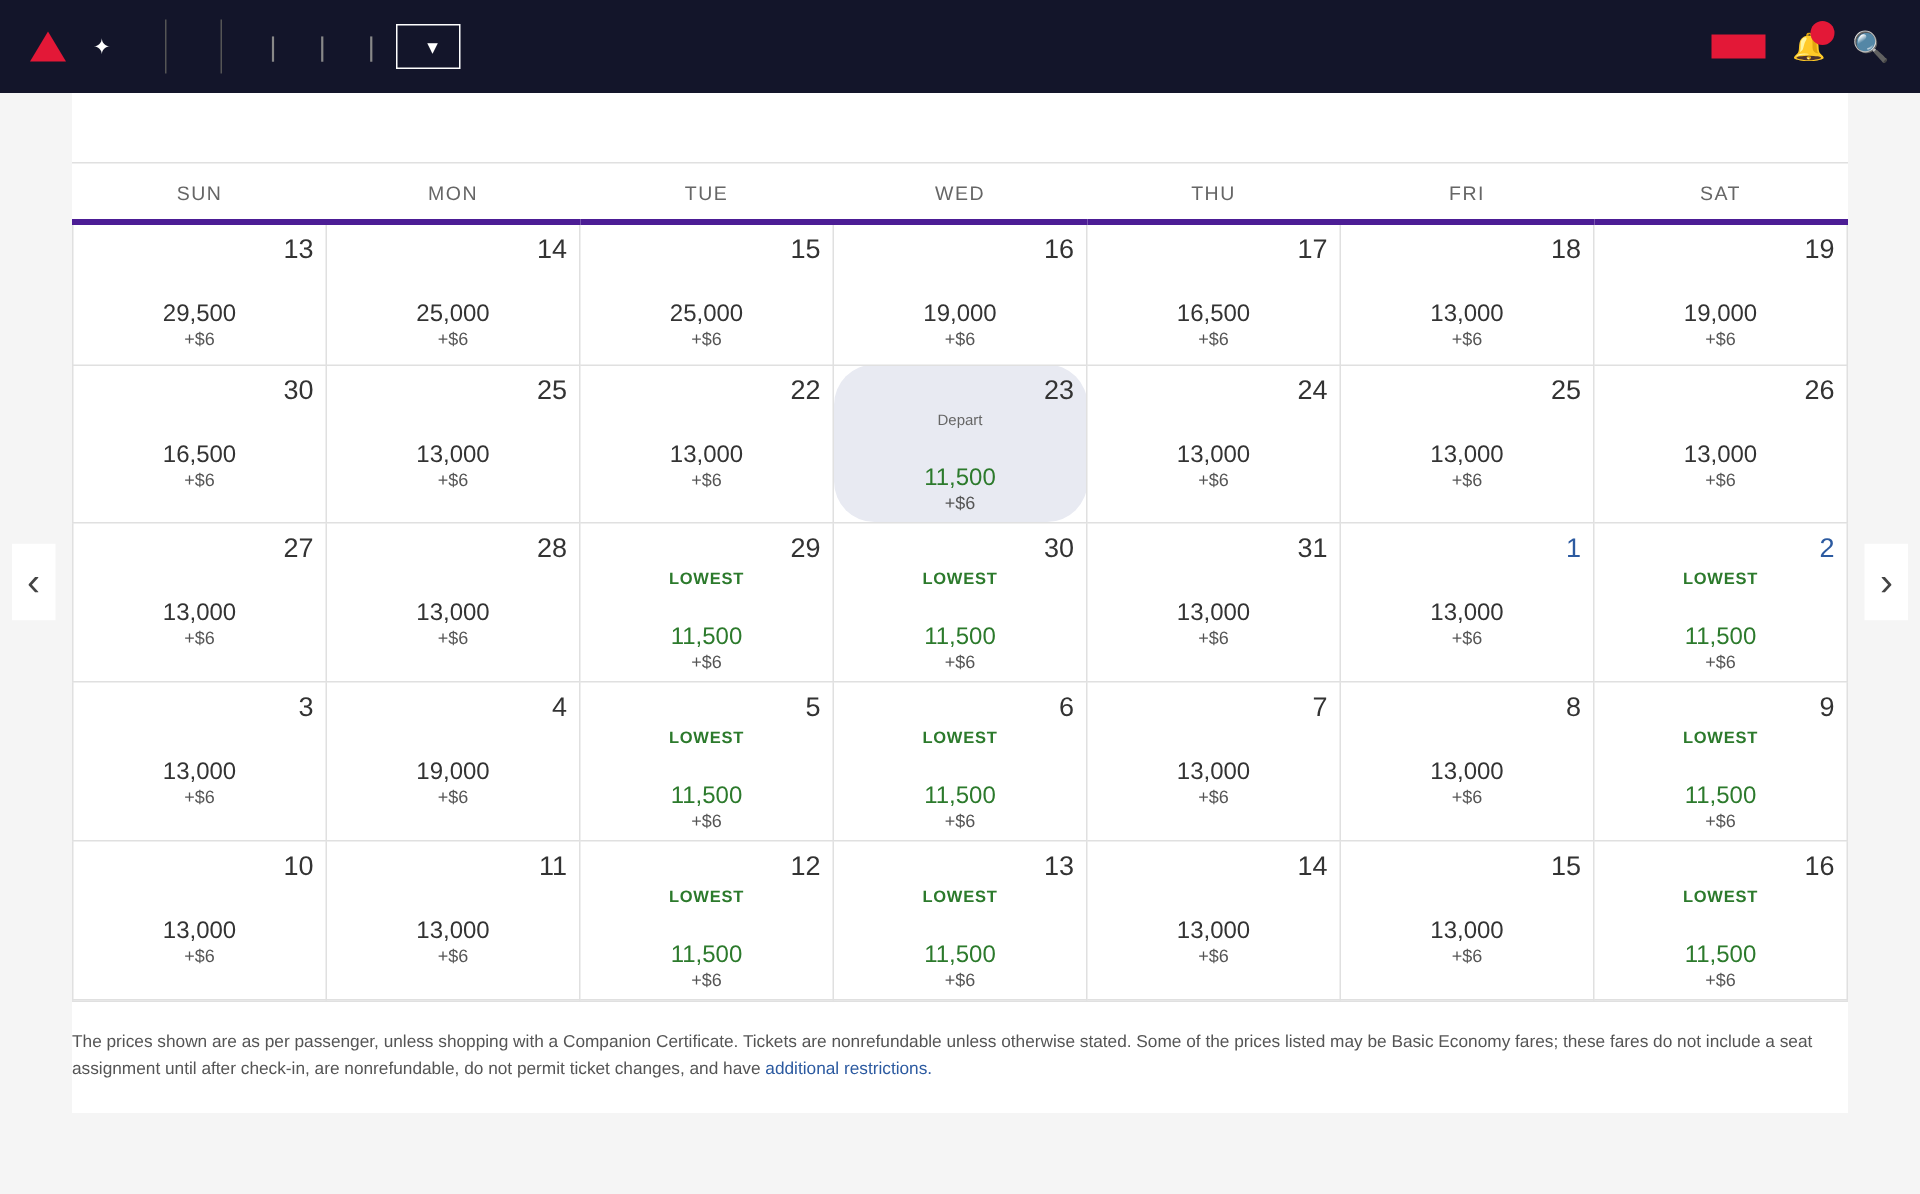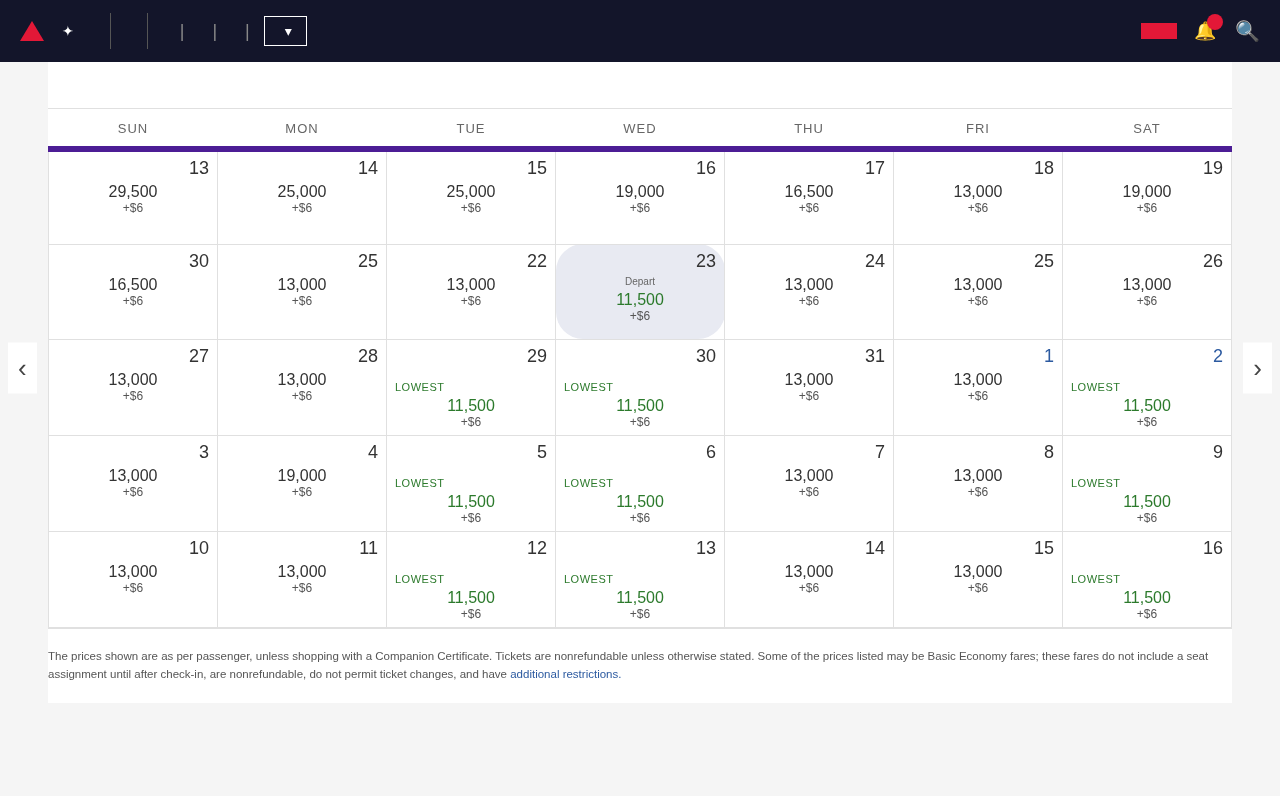--- a/index.html
+++ b/index.html
@@ -161,21 +161,21 @@
       width: 100%;
       border-collapse: collapse;
     }
     .calendar-grid th {
       color: #666;
       font-size: 13px;
       font-weight: normal;
       text-align: center;
       padding: 12px 0 10px;
       letter-spacing: 1px;
-      border-bottom: 6px solid #4c1d95;
+      border-bottom: 4px solid #4c1d95;
     }
     .calendar-grid td {
       border: 1px solid #e0e0e0;
       width: calc(100%/7);
       height: 95px;
       vertical-align: top;
       padding: 6px 8px;
       position: relative;
     }
     .cell-date {
@@ -183,34 +183,34 @@
       font-size: 18px;
       color: #333;
       font-weight: 500;
       margin-bottom: 4px;
     }
     .cell-date.blue { color: #2c5aa0; }
     .cell-miles {
       font-size: 16px;
       color: #333;
       text-align: center;
-      margin-top: 4px;
+      margin-top: 24px;
     }
     .cell-fee {
       font-size: 12px;
       color: #555;
       text-align: center;
     }
     .cell-lowest {
       font-size: 11px;
       color: #2c7a2c;
-      font-weight: normal;
-      text-align: left;
+      font-weight: bold;
+      text-align: center;
       letter-spacing: 0.5px;
-      margin-top: 14px;
+      margin-top: 4px;
     }
     .cell-miles.green { color: #2c7a2c; }
     .cell-depart-label {
       font-size: 10px;
       color: #666;
       text-align: center;
       margin-top: 4px;
     }
     .cell-depart {
       background: #e8eaf2 !important;

